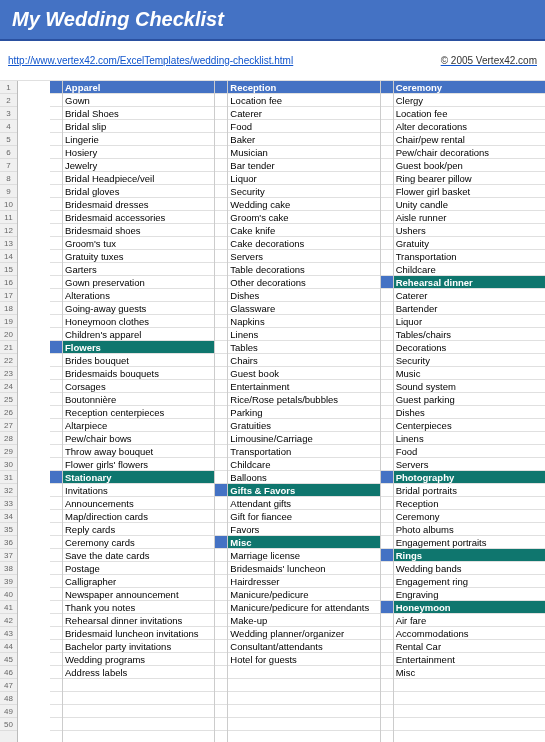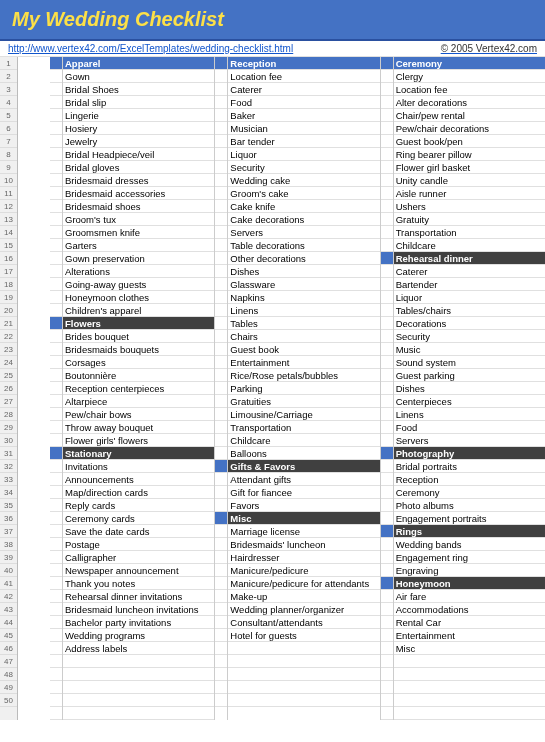--- a/index.html
+++ b/index.html
@@ -5,30 +5,30 @@
     * { margin: 0; padding: 0; box-sizing: border-box; }
     body {
       font-family: Arial, sans-serif;
       font-size: 11px;
       background: #fff;
       width: 545px;
       overflow-x: hidden;
     }
     .title-bar {
       background: #4472C4;
-      color: #fde047;
+      color: #ffffff;
       font-size: 20px;
       font-weight: bold;
       font-style: italic;
       padding: 8px 12px;
       border-bottom: 2px solid #2a50a0;
     }
     .url-bar {
       background: #fff;
-      padding: 2px 8px;
+      padding: 14px 8px;
       font-size: 10px;
       color: #1155CC;
       text-decoration: underline;
       border-bottom: 1px solid #e0e0e0;
       display: flex;
       justify-content: space-between;
     }
     .url-bar .copyright {
       color: #333;
       text-decoration: none;
@@ -82,21 +82,21 @@
       padding: 0 2px;
       white-space: nowrap;
       overflow: hidden;
     }
     .tc.hdr {
       background: #4472C4;
       color: #fff;
       font-weight: bold;
     }
     .tc.sec {
-      background: #404040;
+      background: #0f766e;
       color: #fff;
       font-weight: bold;
     }
     .tc.emp { background: #fff; }
   </style>
 </head>
 <body>
 
 <div class="title-bar">
   <span>My Wedding Checklist</span>
@@ -228,21 +228,21 @@
       <div class="tc">Bridal slip</div>
       <div class="tc">Lingerie</div>
       <div class="tc">Hosiery</div>
       <div class="tc">Jewelry</div>
       <div class="tc">Bridal Headpiece/veil</div>
       <div class="tc">Bridal gloves</div>
       <div class="tc">Bridesmaid dresses</div>
       <div class="tc">Bridesmaid accessories</div>
       <div class="tc">Bridesmaid shoes</div>
       <div class="tc">Groom's tux</div>
-      <div class="tc">Groomsmen knife</div>
+      <div class="tc">Gratuity tuxes</div>
       <div class="tc">Garters</div>
       <div class="tc">Gown preservation</div>
       <div class="tc">Alterations</div>
       <div class="tc">Going-away guests</div>
       <div class="tc">Honeymoon clothes</div>
       <div class="tc">Children's apparel</div>
       <div class="tc sec">Flowers</div>
       <div class="tc">Brides bouquet</div>
       <div class="tc">Bridesmaids bouquets</div>
       <div class="tc">Corsages</div>

